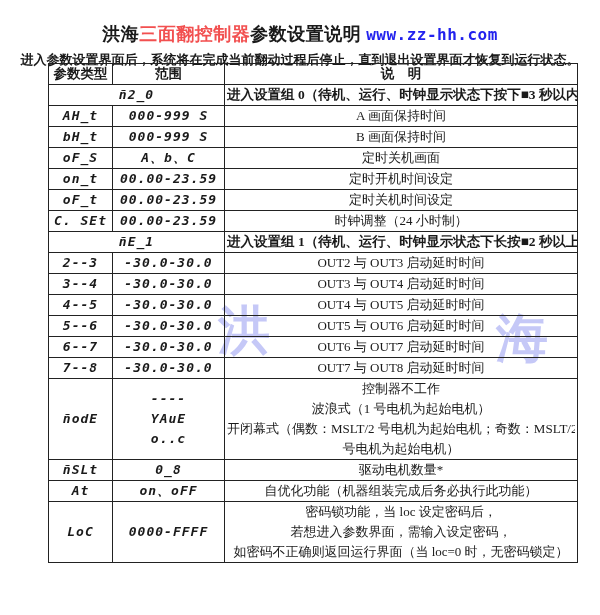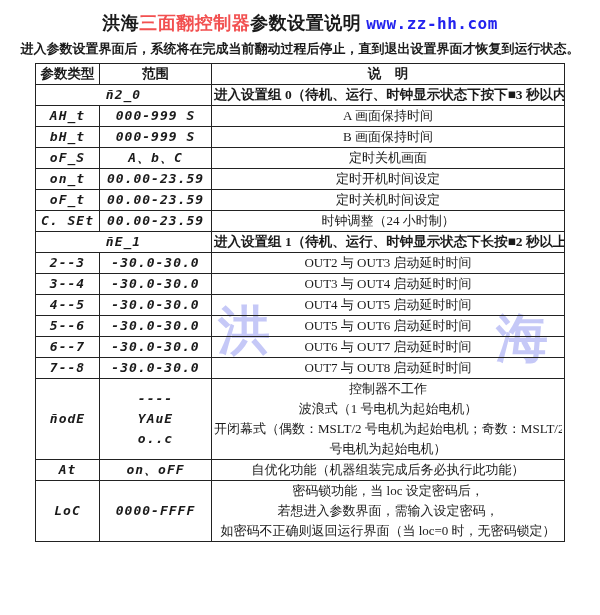--- a/index.html
+++ b/index.html
@@ -7,21 +7,21 @@
   body {
     width: 600px; height: 615px;
     background: #ffffff;
     color: #1a1a1a;
     font-family: "Liberation Serif", "DejaVu Serif", serif;
     position: relative;
     overflow: hidden;
   }
   .title {
     text-align: center;
-    margin-top: 11px;
+    margin-top: 22px;
     font-size: 18px;
     font-weight: bold;
     letter-spacing: 0.5px;
     white-space: nowrap;
   }
   .title .red   { color: #f25050; }
   .title .url   { color: #2222ee; font-family: "DejaVu Sans Mono", monospace; font-size: 16px; }
   .subtitle {
     text-align: center;
     margin-top: 5px;
@@ -34,21 +34,21 @@
     font-size: 52px;
     font-weight: bold;
     color: rgba(150, 155, 240, 0.55);
     z-index: 0;
     pointer-events: none;
   }
   #wm1 { left: 218px; top: 296px; }
   #wm2 { left: 496px; top: 304px; }
   table.params {
     position: absolute;
-    left: 35px; top: 63px;
+    left: 48px; top: 63px;
     width: 530px;
     border-collapse: collapse;
     table-layout: fixed;
     z-index: 1;
     background: transparent;
   }
   table.params th, table.params td {
     border: 1px solid #222;
     padding: 0 2px;
     height: 20px;
@@ -193,20 +193,25 @@
     </td>
     <td class="desc multiline">
       <div>控制器不工作</div>
       <div>波浪式（1 号电机为起始电机）</div>
       <div>开闭幕式（偶数：MSLT/2 号电机为起始电机；奇数：MSLT/2+1</div>
       <div>号电机为起始电机）</div>
     </td>
   </tr>
 
   <tr>
+    <td class="seg">ñSLt</td>
+    <td class="seg">0_8</td>
+    <td class="desc">驱动电机数量*</td>
+  </tr>
+  <tr>
     <td class="seg">At</td>
     <td class="seg">on、oFF</td>
     <td class="desc">自优化功能（机器组装完成后务必执行此功能）</td>
   </tr>
 
   <tr>
     <td class="seg">LoC</td>
     <td class="seg">0000-FFFF</td>
     <td class="desc multiline">
       <div>密码锁功能，当 loc 设定密码后，</div>

